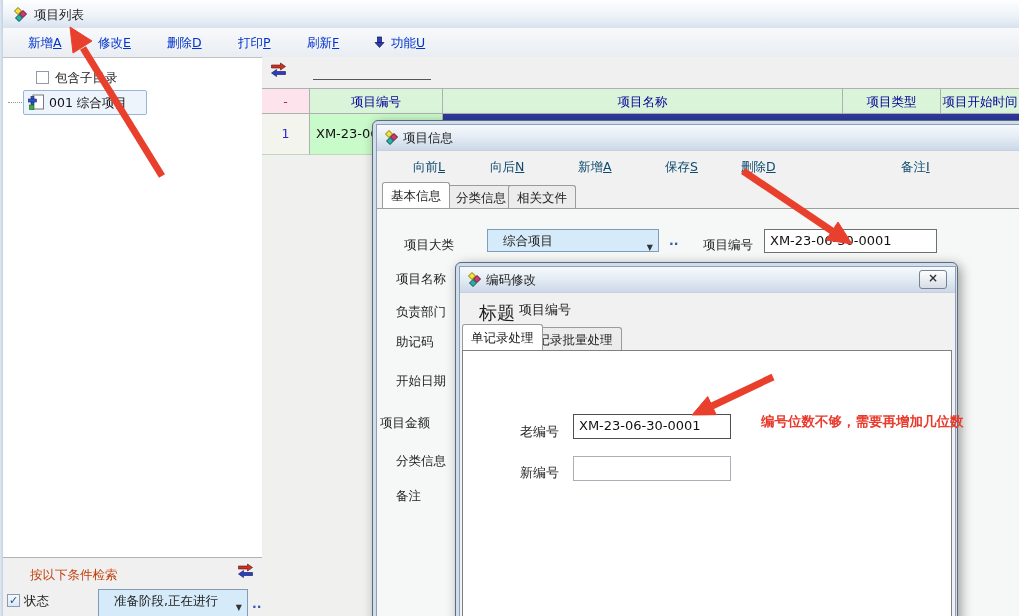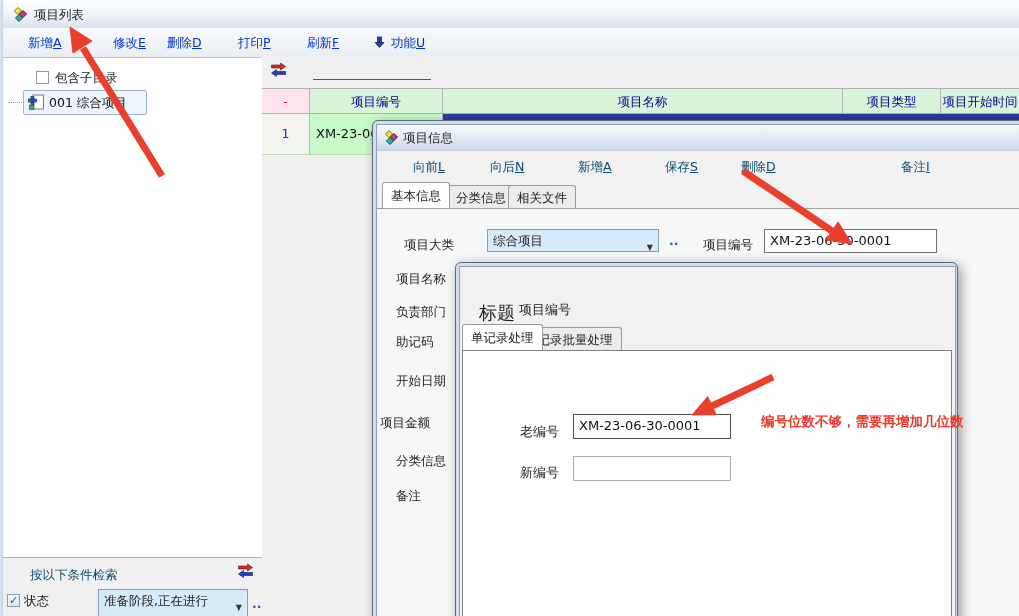--- a/index.html
+++ b/index.html
@@ -13,21 +13,21 @@
   .toolbar{left:3px;top:28px;width:1016px;height:29px;background:linear-gradient(180deg,#f8f9fb,#e9edf2);border-bottom:1px solid #c2c2c2}
   .tb-link{position:absolute;top:7px;color:#0033cc;cursor:pointer;white-space:nowrap}
   .tb-link u{text-decoration:underline}
   
   .left-panel{left:3px;top:58px;width:259px;height:499px;background:#ffffff;border-right:1px solid #b3b3b3}
   .cb{width:13px;height:13px;border:1px solid #8d9cab;background:#fff;box-sizing:border-box}
   .cb.checked{background:linear-gradient(180deg,#f6fafd,#d9e7f6);color:#205081;font-size:11px;font-weight:bold;line-height:11px;text-align:center}
   .tree-sel{border:1px solid #9ab4d4;background:#eef4fb;border-radius:2px}
   
   .search-panel{left:3px;top:557px;width:259px;height:59px;background:#f0f0f0;border-top:1px solid #b3b3b3;border-right:1px solid #b3b3b3}
-  .combo{background:#d6ebf9;border:1px solid #7f9db9;box-sizing:border-box;line-height:21px;padding-left:5px;position:absolute}
+  .combo{background:#d6ebf9;border:1px solid #7f9db9;box-sizing:border-box;line-height:21px;padding-left:15px;position:absolute}
   .combo .arr{position:absolute;right:5px;top:7px;font-size:8px;color:#333}
   
   .grid-top{left:262px;top:57px;width:757px;height:31px;background:#f0f0f0}
   .grid-bg{left:262px;top:155px;width:757px;height:461px;background:#f0f0ee}
   .hcell{position:absolute;top:88px;height:26px;line-height:26px;text-align:center;color:#000099;
          border-top:1px solid #b0b0b0;border-bottom:1px solid #b0b0b0;border-right:1px solid #b0b0b0;box-sizing:border-box;background:#d9f4d9}
   .dcell{position:absolute;top:114px;height:41px;box-sizing:border-box;border-right:1px solid #b0b0b0;border-bottom:1px solid #bcd9bc}
   
   .dlg{position:absolute;background:#cfdded;border:1px solid #5f6b7a;padding:3px;box-sizing:border-box;
        box-shadow:3px 3px 12px rgba(0,0,0,.38)}
@@ -56,21 +56,21 @@
       <polygon points="6,1.5 9.5,5 6,8.5 2.5,5" fill="#f6e13a" stroke="#8a7a00" stroke-width="1"></polygon>
       <polygon points="11,4.5 14.5,8 11,11.5 7.5,8" fill="#cc3a6e" stroke="#5e1030" stroke-width="1"></polygon>
       <polygon points="7,8.5 10.5,12 7,15.5 3.5,12" fill="#27b0a6" stroke="#0c4f4a" stroke-width="1"></polygon>
     </svg>
   </span>
   <span class="t">项目列表</span>
 </div>
 
 <div class="abs toolbar">
   <span class="tb-link" style="left:25px"><span>新增</span><u>A</u></span>
-  <span class="tb-link" style="left:110px"><span>修改</span><u>E</u></span>
+  <span class="tb-link" style="left:95px"><span>修改</span><u>E</u></span>
   <span class="tb-link" style="left:164px"><span>删除</span><u>D</u></span>
   <span class="tb-link" style="left:235px"><span>打印</span><u>P</u></span>
   <span class="tb-link" style="left:304px"><span>刷新</span><u>F</u></span>
   <span class="abs" style="left:370px;top:8px">
     <svg width="13" height="13" viewBox="0 0 13 13">
       <rect x="4.5" y="1" width="4" height="5.5" fill="#2a3fc0" stroke="#10154d" stroke-width="0.7"></rect>
       <polygon points="2,6.5 11,6.5 6.5,11.5" fill="#2a3fc0" stroke="#10154d" stroke-width="0.7"></polygon>
     </svg>
   </span>
   <span class="tb-link" style="left:388px"><span>功能</span><u>U</u></span>
@@ -88,21 +88,21 @@
         <rect x="4" y="2.5" width="3" height="8" fill="#2f58cc" stroke="#12235e" stroke-width="0.6"></rect>
         <rect x="1.5" y="5" width="8" height="3" fill="#2f58cc" stroke="#12235e" stroke-width="0.6"></rect>
         <rect x="2.5" y="11" width="4.5" height="4.5" fill="#35b44a" stroke="#14521d" stroke-width="0.6"></rect>
       </svg>
     </span>
     <span class="abs" style="left:25px;top:4px;color:#111">001 综合项目</span>
   </div>
 </div>
 
 <div class="abs search-panel">
-  <span class="abs" style="left:27px;top:9px;color:#0c4a6e">按以下条件检索</span>
+  <span class="abs" style="left:27px;top:9px;color:#c2410c">按以下条件检索</span>
   <span class="abs" style="left:234px;top:5px">
     <svg width="17" height="15" viewBox="0 0 16 15">
       <polygon points="15,4.5 10,1 10,3 1,3 1,6 10,6 10,8" fill="#d03024" stroke="#50100a" stroke-width="0.6"></polygon>
       <polygon points="1,11 6,7.5 6,9.5 15,9.5 15,12.5 6,12.5 6,14.5" fill="#2a3fc0" stroke="#0e1650" stroke-width="0.6"></polygon>
     </svg>
   </span>
   <div class="cb checked abs" style="left:4px;top:36px">✓</div>
   <span class="abs" style="left:21px;top:35px">状态</span>
   <div class="combo" style="left:95px;top:31px;width:150px;height:41px">
     <span>准备阶段,正在进行</span>
@@ -171,20 +171,31 @@
   <span class="field-label" style="left:19px;top:209px">助记码</span>
   <span class="field-label" style="left:19px;top:248px">开始日期</span>
   <span class="field-label" style="left:3px;top:290px">项目金额</span>
   <span class="field-label" style="left:19px;top:328px">分类信息</span>
   <span class="field-label" style="left:19px;top:363px">备注</span>
  </div>
 </div>
 
 <div class="dlg" style="left:455px;top:262px;width:503px;height:378px;border-radius:6px 6px 0 0;z-index:20">
  <div class="dlg-body">
+  <div class="dlg-title">
+    <span class="abs" style="left:6px;top:4px">
+      <svg width="16" height="16" viewBox="0 0 16 16">
+        <polygon points="6,1.5 9.5,5 6,8.5 2.5,5" fill="#f6e13a" stroke="#8a7a00" stroke-width="1"></polygon>
+        <polygon points="11,4.5 14.5,8 11,11.5 7.5,8" fill="#cc3a6e" stroke="#5e1030" stroke-width="1"></polygon>
+        <polygon points="7,8.5 10.5,12 7,15.5 3.5,12" fill="#27b0a6" stroke="#0c4f4a" stroke-width="1"></polygon>
+      </svg>
+    </span>
+    <span class="t">编码修改</span>
+    <div class="closebtn" style="right:8px;top:3px">×</div>
+  </div>
 
   <span class="field-label" style="left:19px;top:34px;font-size:18px">标题</span>
   <span class="field-label" style="left:59px;top:34px;font-size:13px">项目编号</span>
 
   <div class="tab active" style="left:2px;top:57px">单记录处理</div>
   <div class="tab" style="left:56px;top:60px">多记录批量处理</div>
   <div class="abs" style="left:2px;top:83px;right:3px;bottom:0;background:#fff;border:1px solid #808080;border-bottom:none"></div>
 
   <span class="field-label" style="left:60px;top:156px;font-size:13px">老编号</span>
   <div class="textbox" style="left:113px;top:147px;width:158px;height:25px;border-color:#4f4f4f">XM-23-06-30-0001</div>

